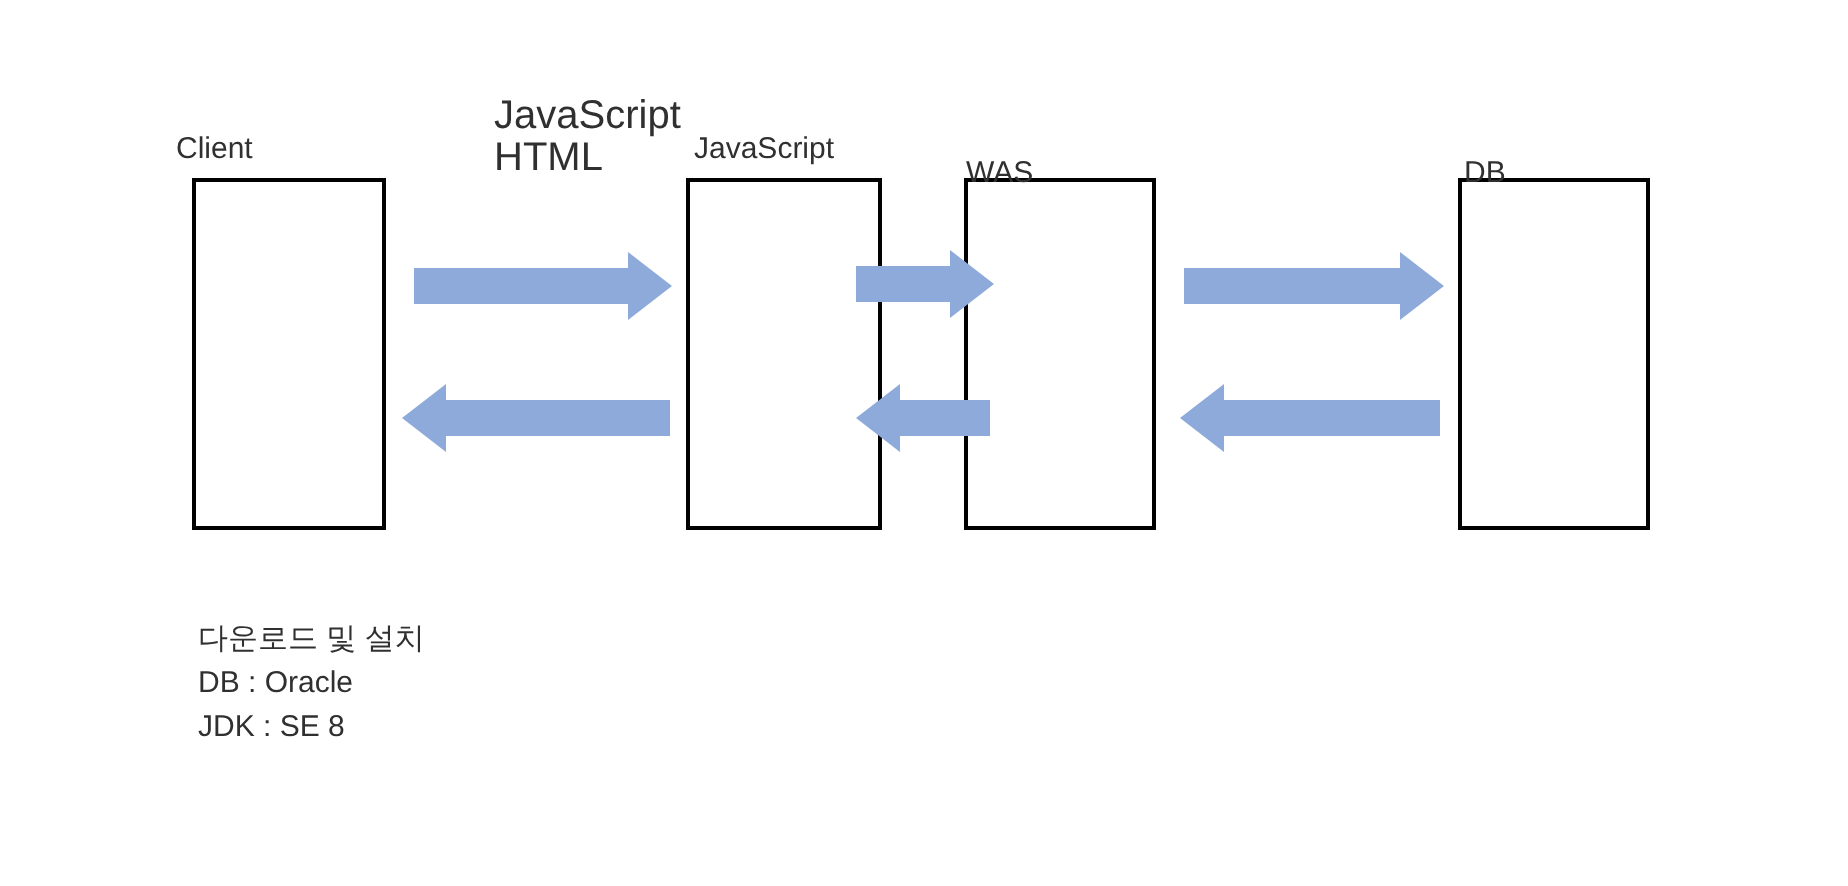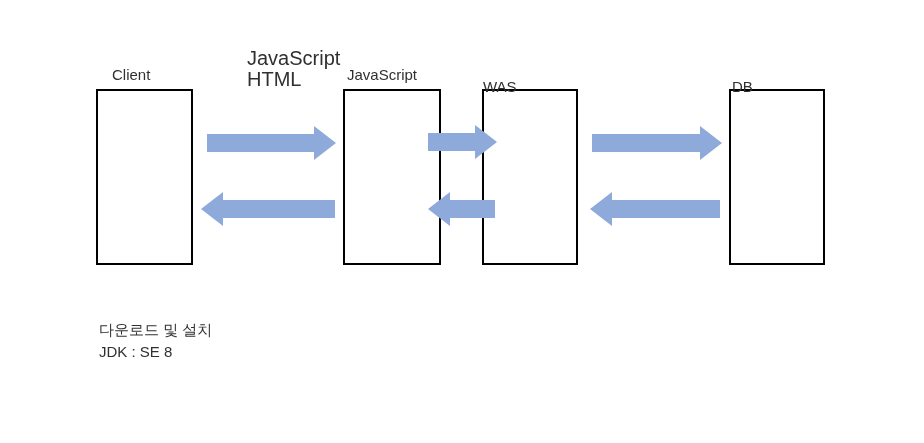--- a/index.html
+++ b/index.html
@@ -44,32 +44,31 @@
     z-index: 3;
     display: block;
   }
   .notes {
     position: absolute;
     left: 99px;
     top: 309px;
     font-size: 15px;
     line-height: 22px;
     z-index: 2;
-    margin-top: 10px;
   }
   .notes div { white-space: nowrap; }
 
   
   #box-client   { left: 96px;  top: 89px; width: 97px; height: 176px; }
   #box-webserver{ left: 343px; top: 89px; width: 98px; height: 176px; }
   #box-was      { left: 482px; top: 89px; width: 96px; height: 176px; }
   #box-db       { left: 729px; top: 89px; width: 96px; height: 176px; }
 
   
-  #label-client   { left: 112px; top: 67px; }
+  #label-client   { left: 88px; top: 67px; }
   #label-webserver{ left: 347px; top: 67px; }
   #label-was      { left: 483px; top: 67px; margin-top: 12px; }
   #label-db       { left: 732px; top: 79px; }
 
   
   #arrow-r1 { left: 207px; top: 126px; }
   #arrow-l1 { left: 201px; top: 192px; }
   #arrow-r2 { left: 428px; top: 125px; }
   #arrow-l2 { left: 428px; top: 192px; }
   #arrow-r3 { left: 592px; top: 126px; }
@@ -109,16 +108,17 @@
   </svg>
   <svg class="arrow" id="arrow-r3" width="130" height="34" viewBox="0 0 130 34">
     <polygon points="0,8 108,8 108,0 130,17 108,34 108,26 0,26" fill="#8EAADB"></polygon>
   </svg>
   <svg class="arrow" id="arrow-l3" width="130" height="34" viewBox="0 0 130 34">
     <polygon points="130,8 22,8 22,0 0,17 22,34 22,26 130,26" fill="#8EAADB"></polygon>
   </svg>
 
   <div class="notes">
     <div>다운로드 및 설치</div>
+    <div>DB : Oracle</div>
     <div>JDK : SE 8</div>
   </div>
 
 </div>
 
 </body></html>

